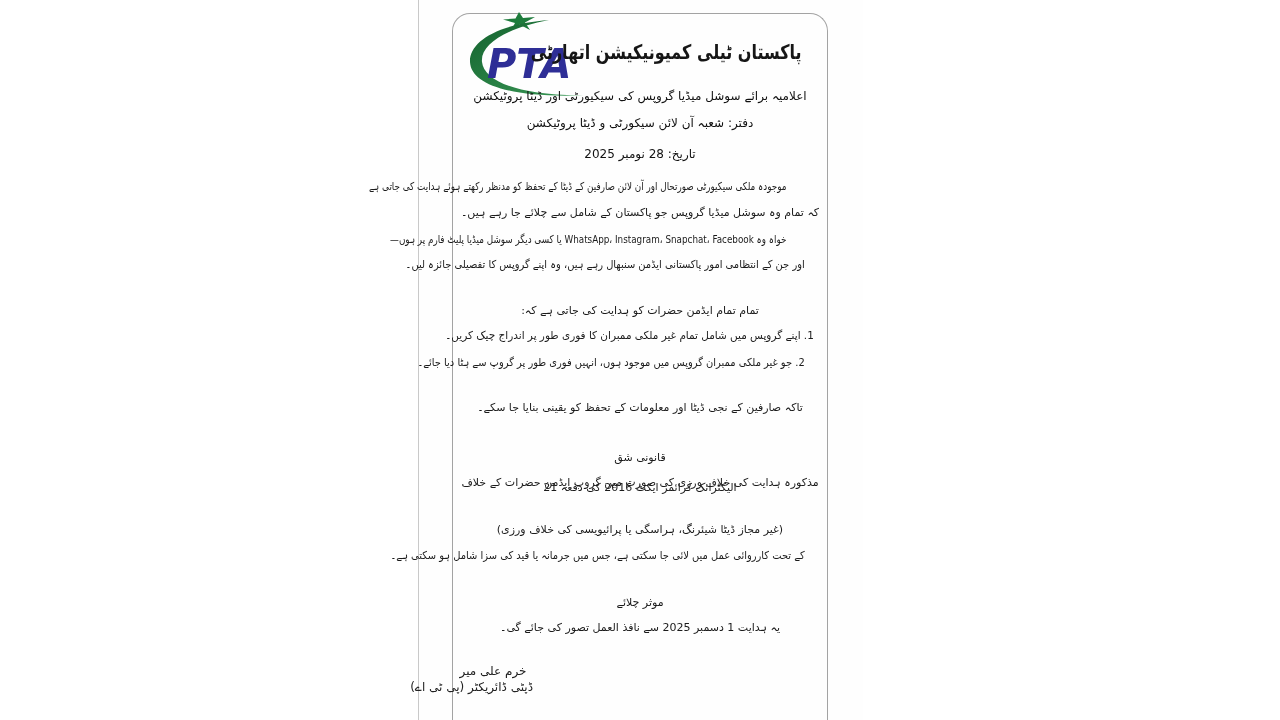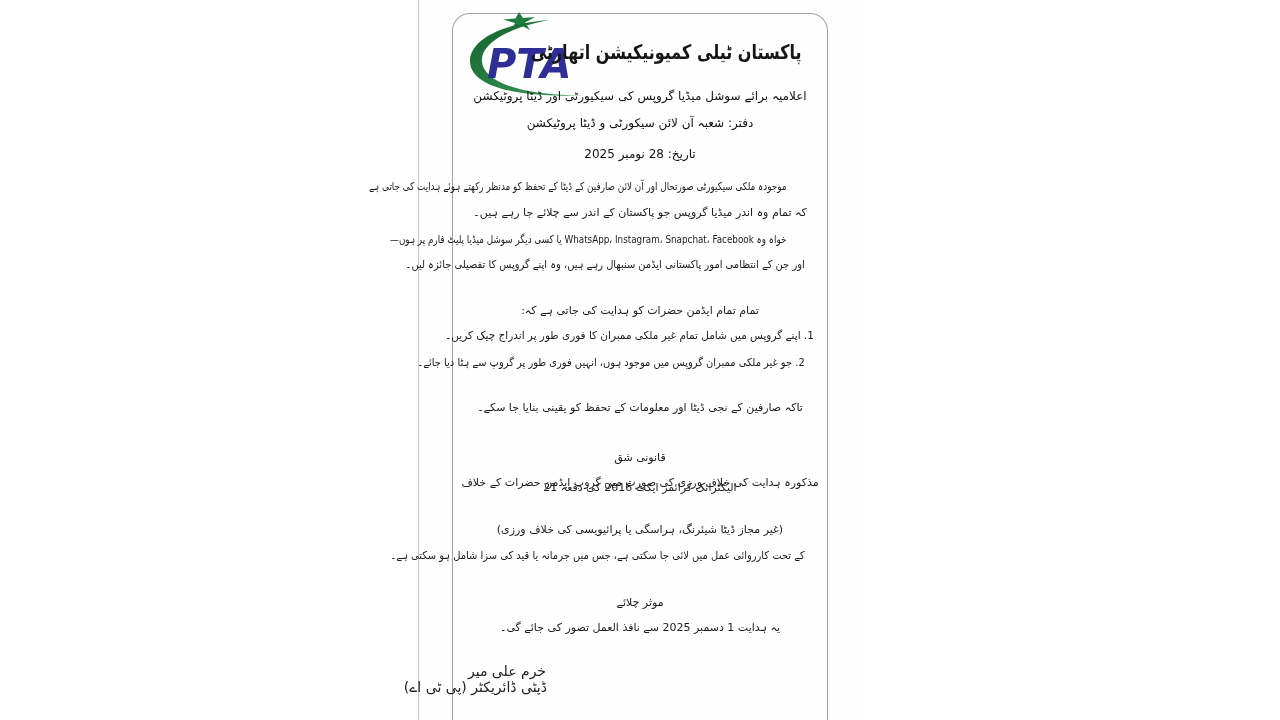--- a/index.html
+++ b/index.html
@@ -33,22 +33,22 @@
   .sh{font-weight:400;}
   .sq80{transform:scaleX(.8);}
   .sq90{transform:scaleX(.9);}
   .sq95{transform:scaleX(.95);}
   .t72{top:72px}.t99{top:99px}.t130{top:130px}
   .t163{top:163px}.t189{top:189px}.t216{top:216px}.t241{top:241px}
   .t287{top:287px}.t312{top:312px}.t339{top:339px}.t360{top:360px}.t384{top:384px}
   .t434{top:434px}.t459{top:459px}.t484{top:464px}.t506{top:506px}.t532{top:532px}
   .t579{top:579px}.t604{top:604px}
   .sig{
-    position:absolute;left:14px;direction:rtl;text-align:right;
-    font-size:14px;line-height:14px;color:#222;white-space:nowrap;
+    position:absolute;left:0;direction:rtl;text-align:right;
+    font-size:12px;line-height:14px;color:#222;white-space:nowrap;
     width:80px;text-align:center;
   }
   .sig-name{top:650px;}
   .sig-title{top:666px;}
 </style>
 </head>
 <body>
 
 <div class="frame">
   <div class="paper">
@@ -70,21 +70,21 @@
         <text x="30" y="66" font-family="DejaVu Sans, sans-serif" font-size="40" font-weight="bold" font-style="italic" fill="#2e2e96">PTA</text>
       </svg>
 
       <div class="org-title">پاکستان ٹیلی کمیونیکیشن اتھارٹی</div>
 
       <div class="ln hd t72">اعلامیہ برائے سوشل میڈیا گروپس کی سیکیورٹی اور ڈیٹا پروٹیکشن</div>
       <div class="ln hd t99">دفتر: شعبہ آن لائن سیکورٹی و ڈیٹا پروٹیکشن</div>
       <div class="ln hd t130">تاریخ: 28 نومبر 2025</div>
 
       <div class="ln t163 sq80">موجودہ ملکی سیکیورٹی صورتحال اور آن لائن صارفین کے ڈیٹا کے تحفظ کو مدنظر رکھتے ہوئے ہدایت کی جاتی ہے</div>
-      <div class="ln t189">کہ تمام وہ اندر میڈیا گروپس جو پاکستان کے اندر سے چلائے جا رہے ہیں۔</div>
+      <div class="ln t189">کہ تمام وہ سوشل میڈیا گروپس جو پاکستان کے شامل سے چلائے جا رہے ہیں۔</div>
       <div class="ln t216 sq80">خواہ وہ WhatsApp، Instagram، Snapchat، Facebook یا کسی دیگر سوشل میڈیا پلیٹ فارم پر ہوں—</div>
       <div class="ln t241 sq90">اور جن کے انتظامی امور پاکستانی ایڈمن سنبھال رہے ہیں، وہ اپنے گروپس کا تفصیلی جائزہ لیں۔</div>
 
       <div class="ln sh t287">تمام تمام ایڈمن حضرات کو ہدایت کی جاتی ہے کہ:</div>
       <div class="ln t312 sq95">1. اپنے گروپس میں شامل تمام غیر ملکی ممبران کا فوری طور پر اندراج چیک کریں۔</div>
       <div class="ln t339 sq90">2. جو غیر ملکی ممبران گروپس میں موجود ہوں، انہیں فوری طور پر گروپ سے ہٹا دیا جائے۔</div>
       <div class="ln sh t434">قانونی شق</div>
 
       <div class="ln t384">تاکہ صارفین کے نجی ڈیٹا اور معلومات کے تحفظ کو یقینی بنایا جا سکے۔</div>
       <div class="ln t459">مذکورہ ہدایت کی خلاف ورزی کی صورت میں گروپ ایڈمن حضرات کے خلاف</div>

